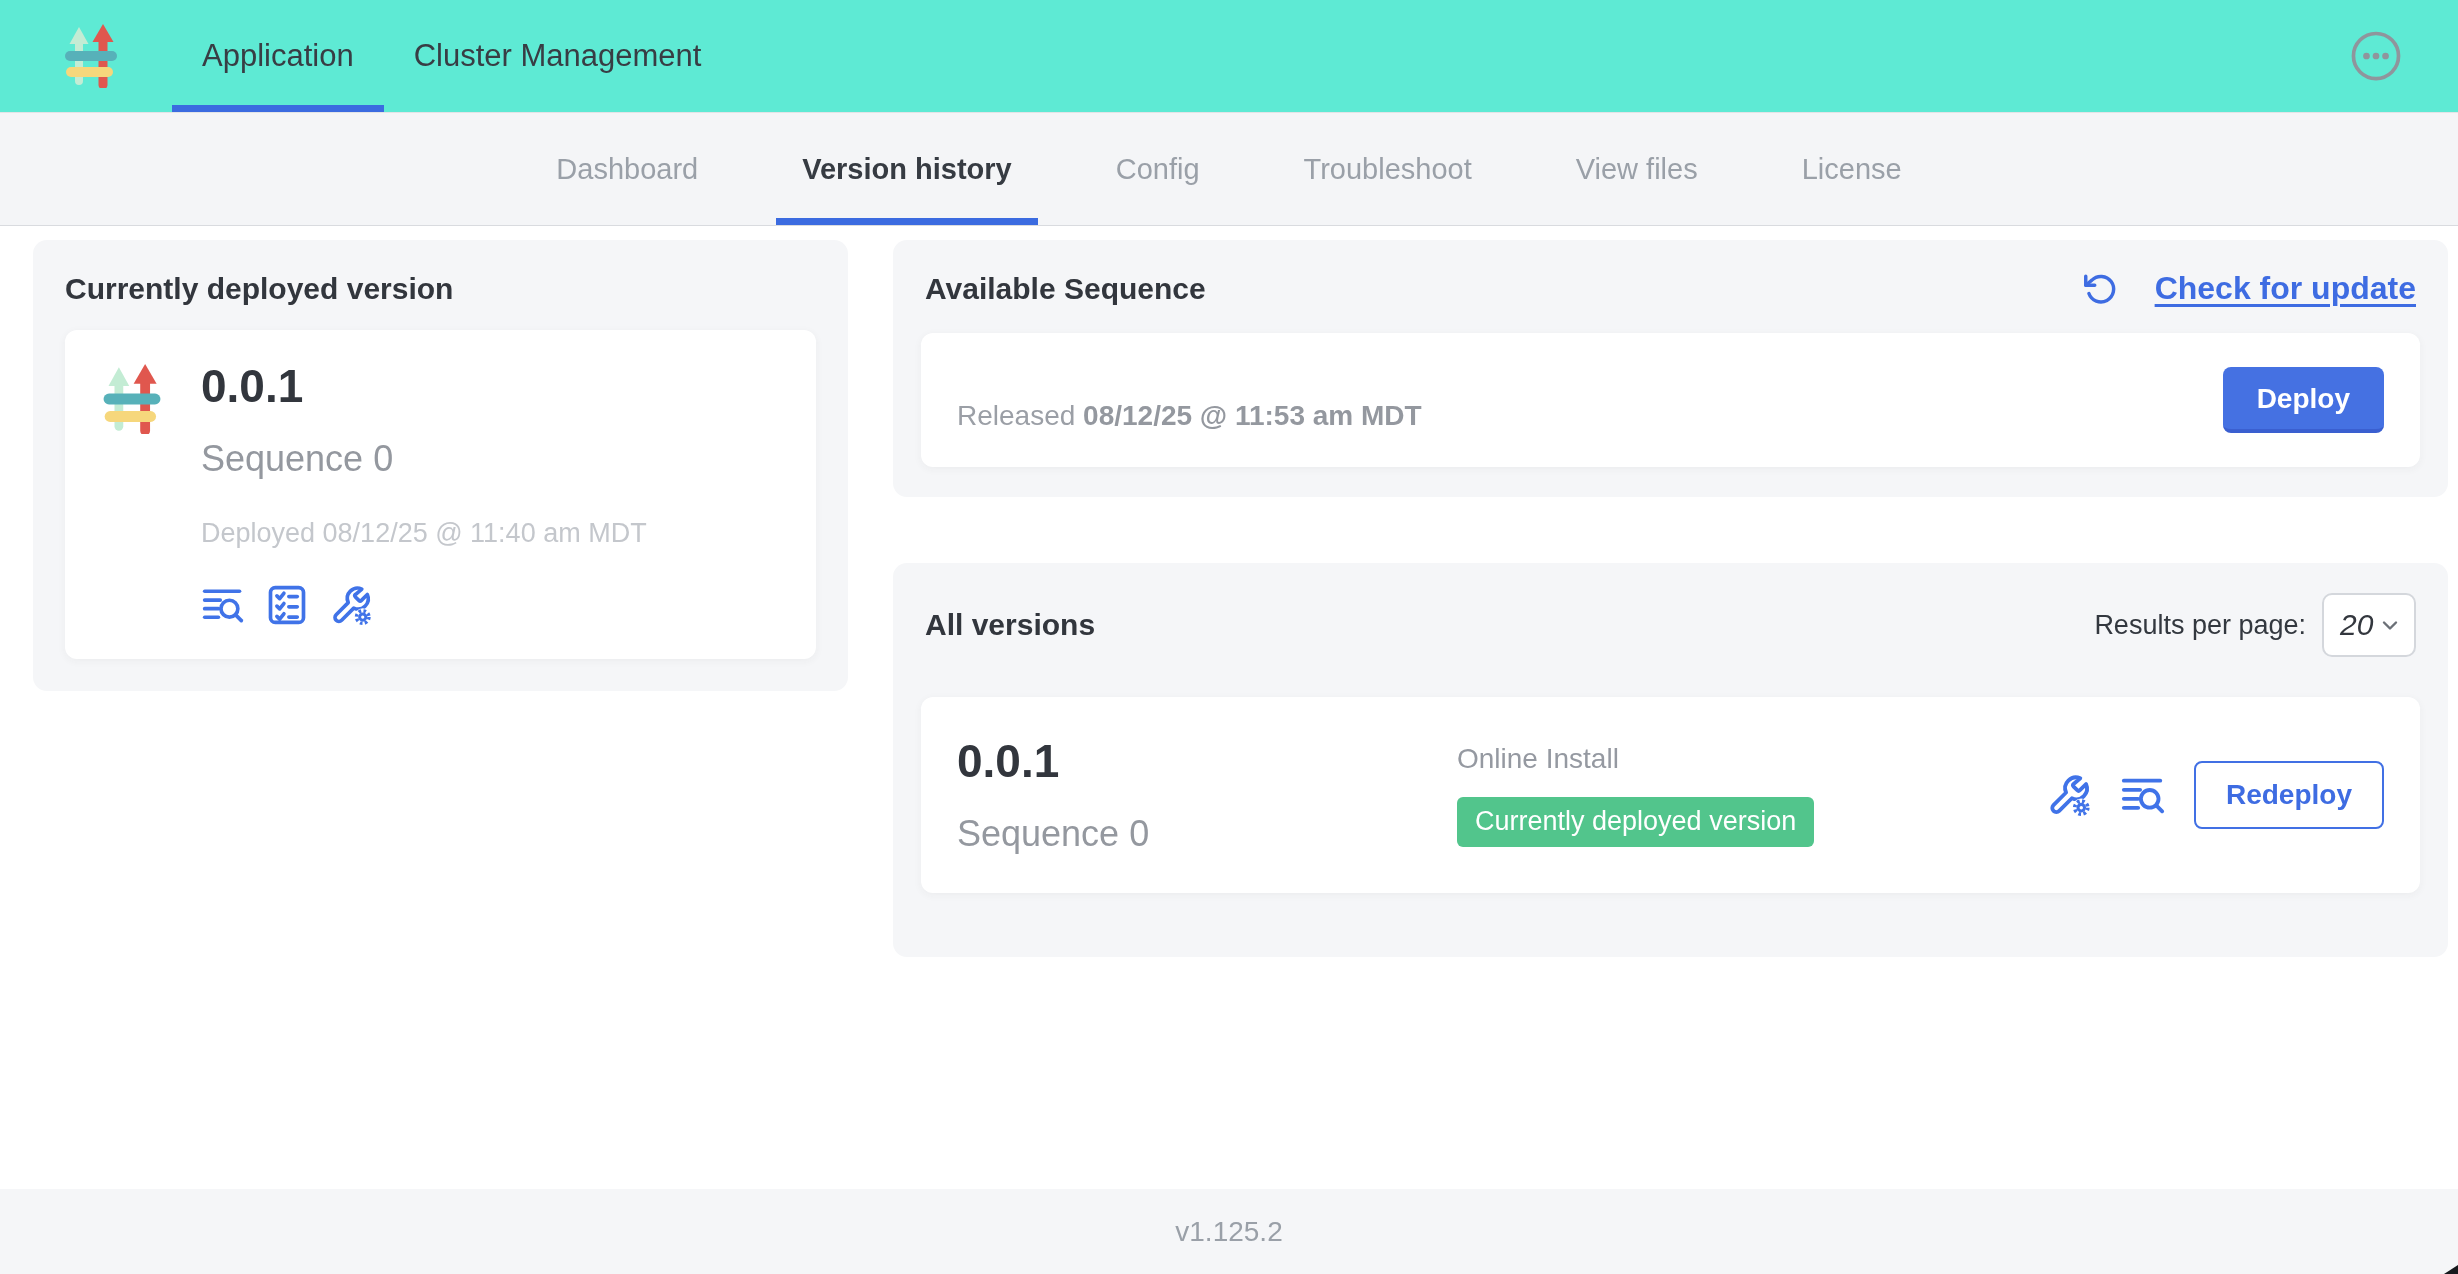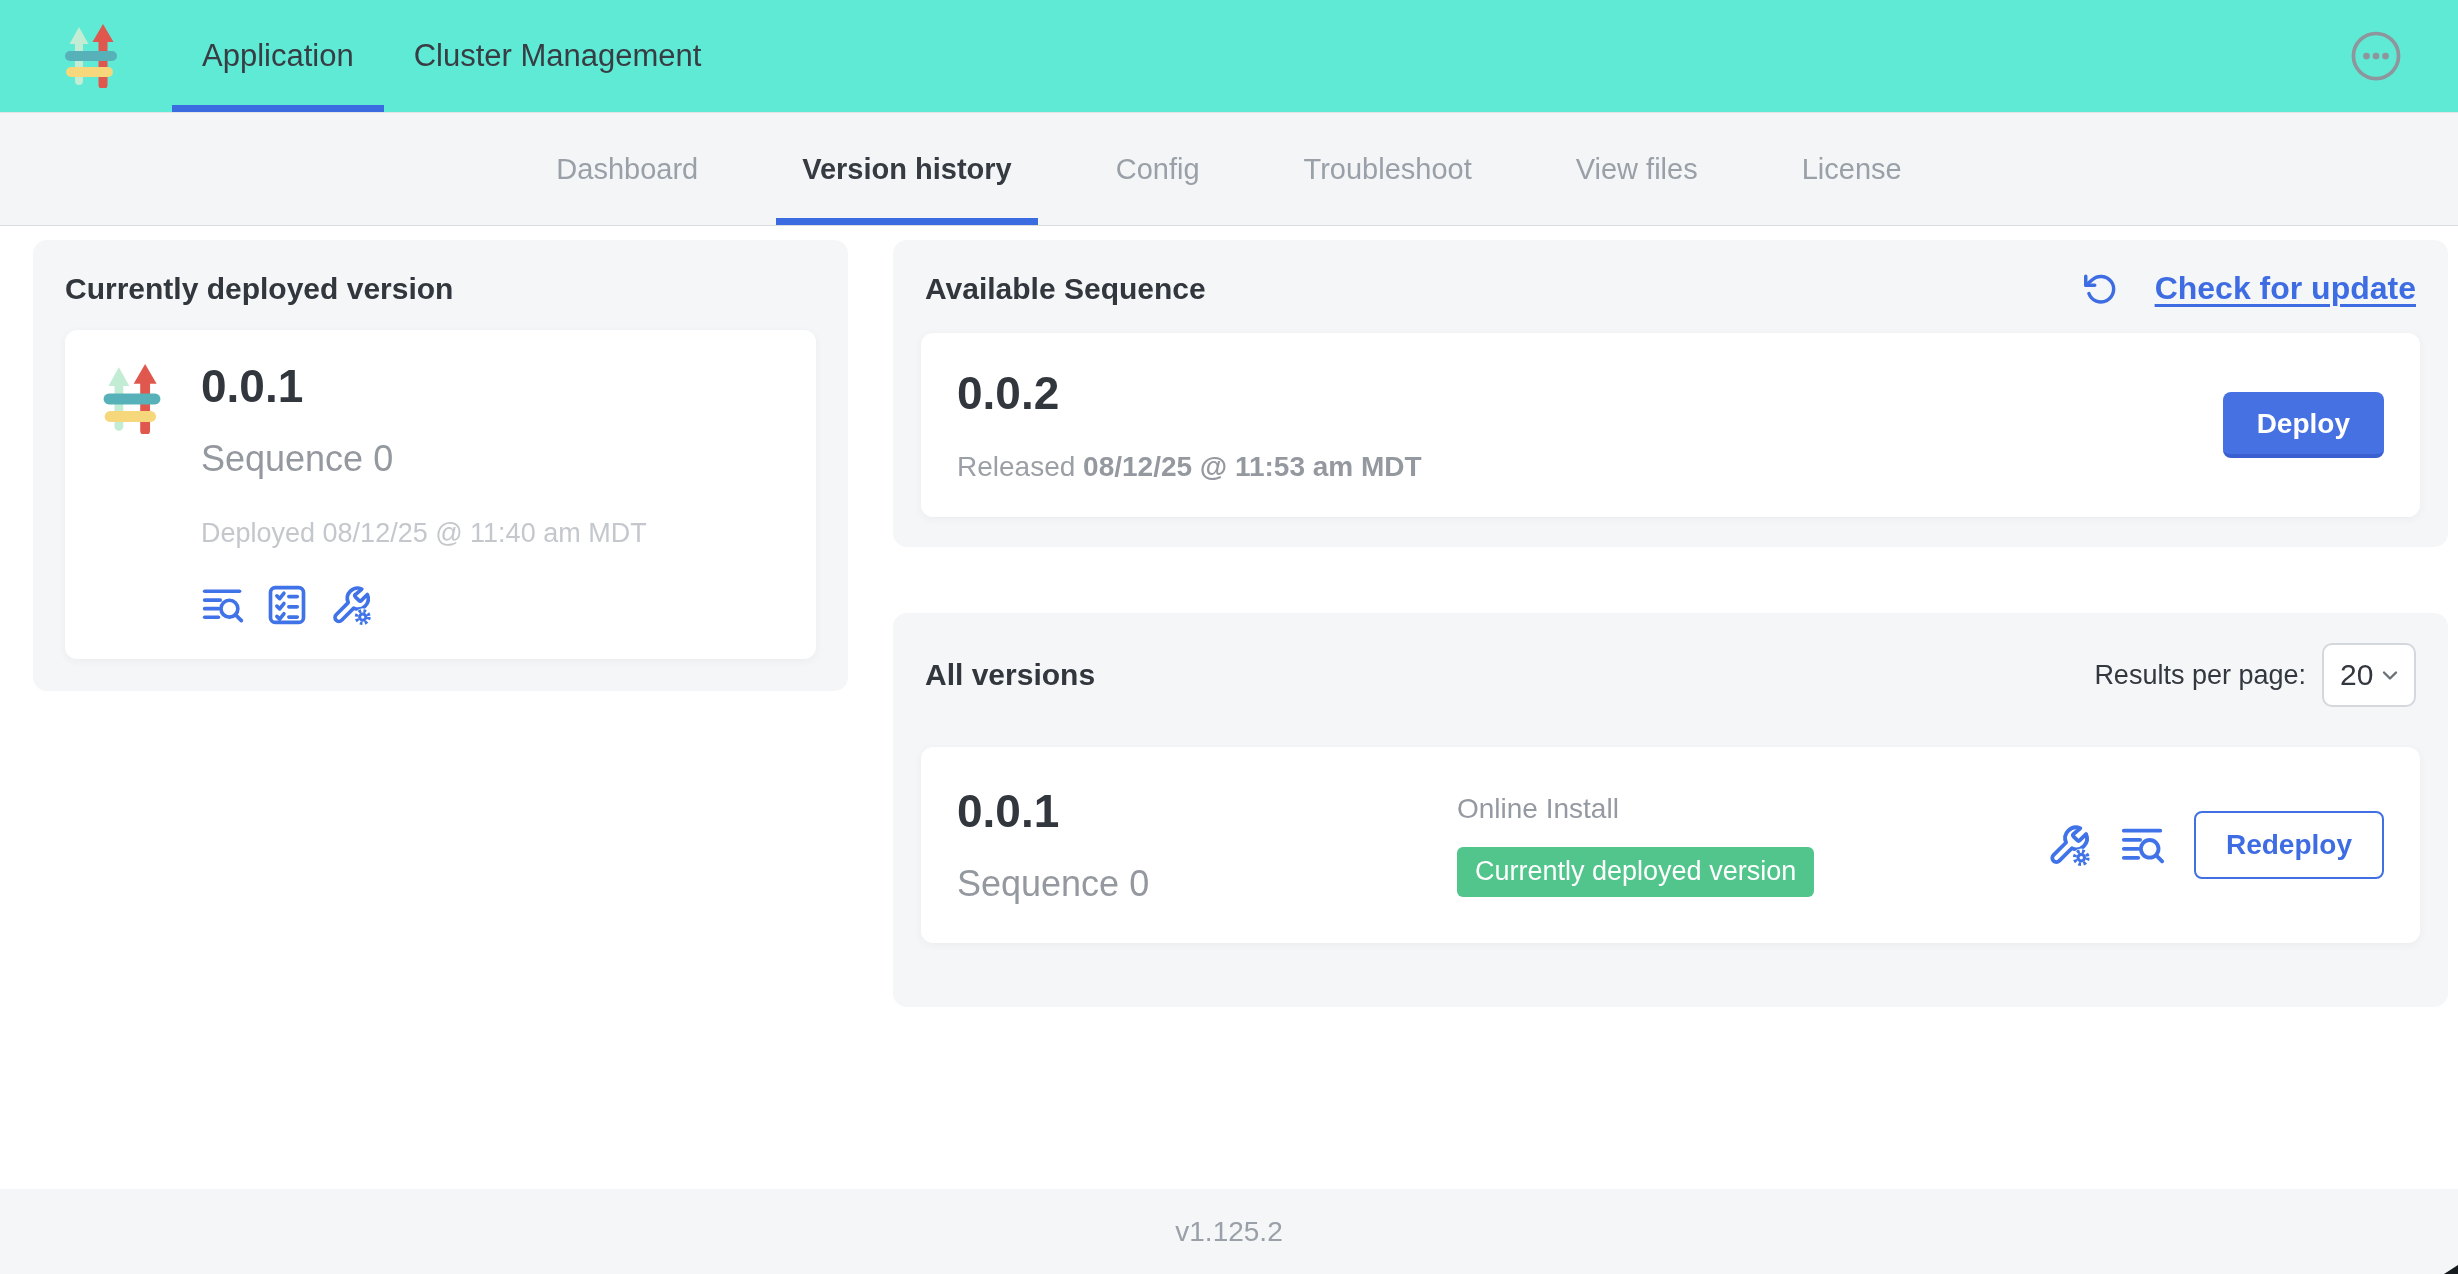--- a/index.html
+++ b/index.html
@@ -75,21 +75,21 @@
   }
 
   .versions-card { margin-top:66px; padding:30px 28px 64px 28px; }
   .rpp { display:flex; align-items:center; }
   .rpp-label { font-size:27px; color:#33383f; margin-right:16px; }
   .select-box {
     width:94px; height:64px; background:#fff; border:2px solid #d4d7dc; border-radius:10px;
     display:flex; align-items:center; justify-content:space-between;
     padding:0 12px 0 16px; cursor:pointer;
   }
-  .select-box .value { font-size:30px; color:#33373e; }
+  .select-box .value { font-size:30px; color:#33373e;font-style:italic; }
   .select-box .chevron { width:24px; height:24px; color:#6b7077; }
 
   .version-row { margin-top:40px; padding:38px 36px; display:flex; align-items:center; }
   .row-version-col { width:500px; flex:none; }
   .row-mid-col { flex:1; min-width:0; }
   .install-type { font-size:28px; font-weight:500; color:#9599a1; }
   .deployed-badge {
     display:inline-block; margin-top:22px; background:#52c58c; color:#fff;
     font-size:27px; padding:9px 18px 10px 18px; border-radius:6px;
   }
@@ -237,21 +237,20 @@
         <div class="card-title">Available Sequence</div>
         <div class="check-link">
           <svg class="refresh-icon" viewBox="0 0 24 24">
               <use href="#ic-refresh"></use>
             </svg>
           <span>Check for update</span>
         </div>
       </div>
       <div class="white-card update-inner">
         <div>
-          <div class="big-version">0.0.2</div>
           <div class="released-line"><span>Released </span><b>08/12/25 @ 11:53 am MDT</b></div>
         </div>
         <button class="deploy-btn">Deploy</button>
       </div>
     </div>
 
     <div class="gray-card versions-card">
       <div class="section-head">
         <div class="card-title">All versions</div>
         <div class="rpp">

